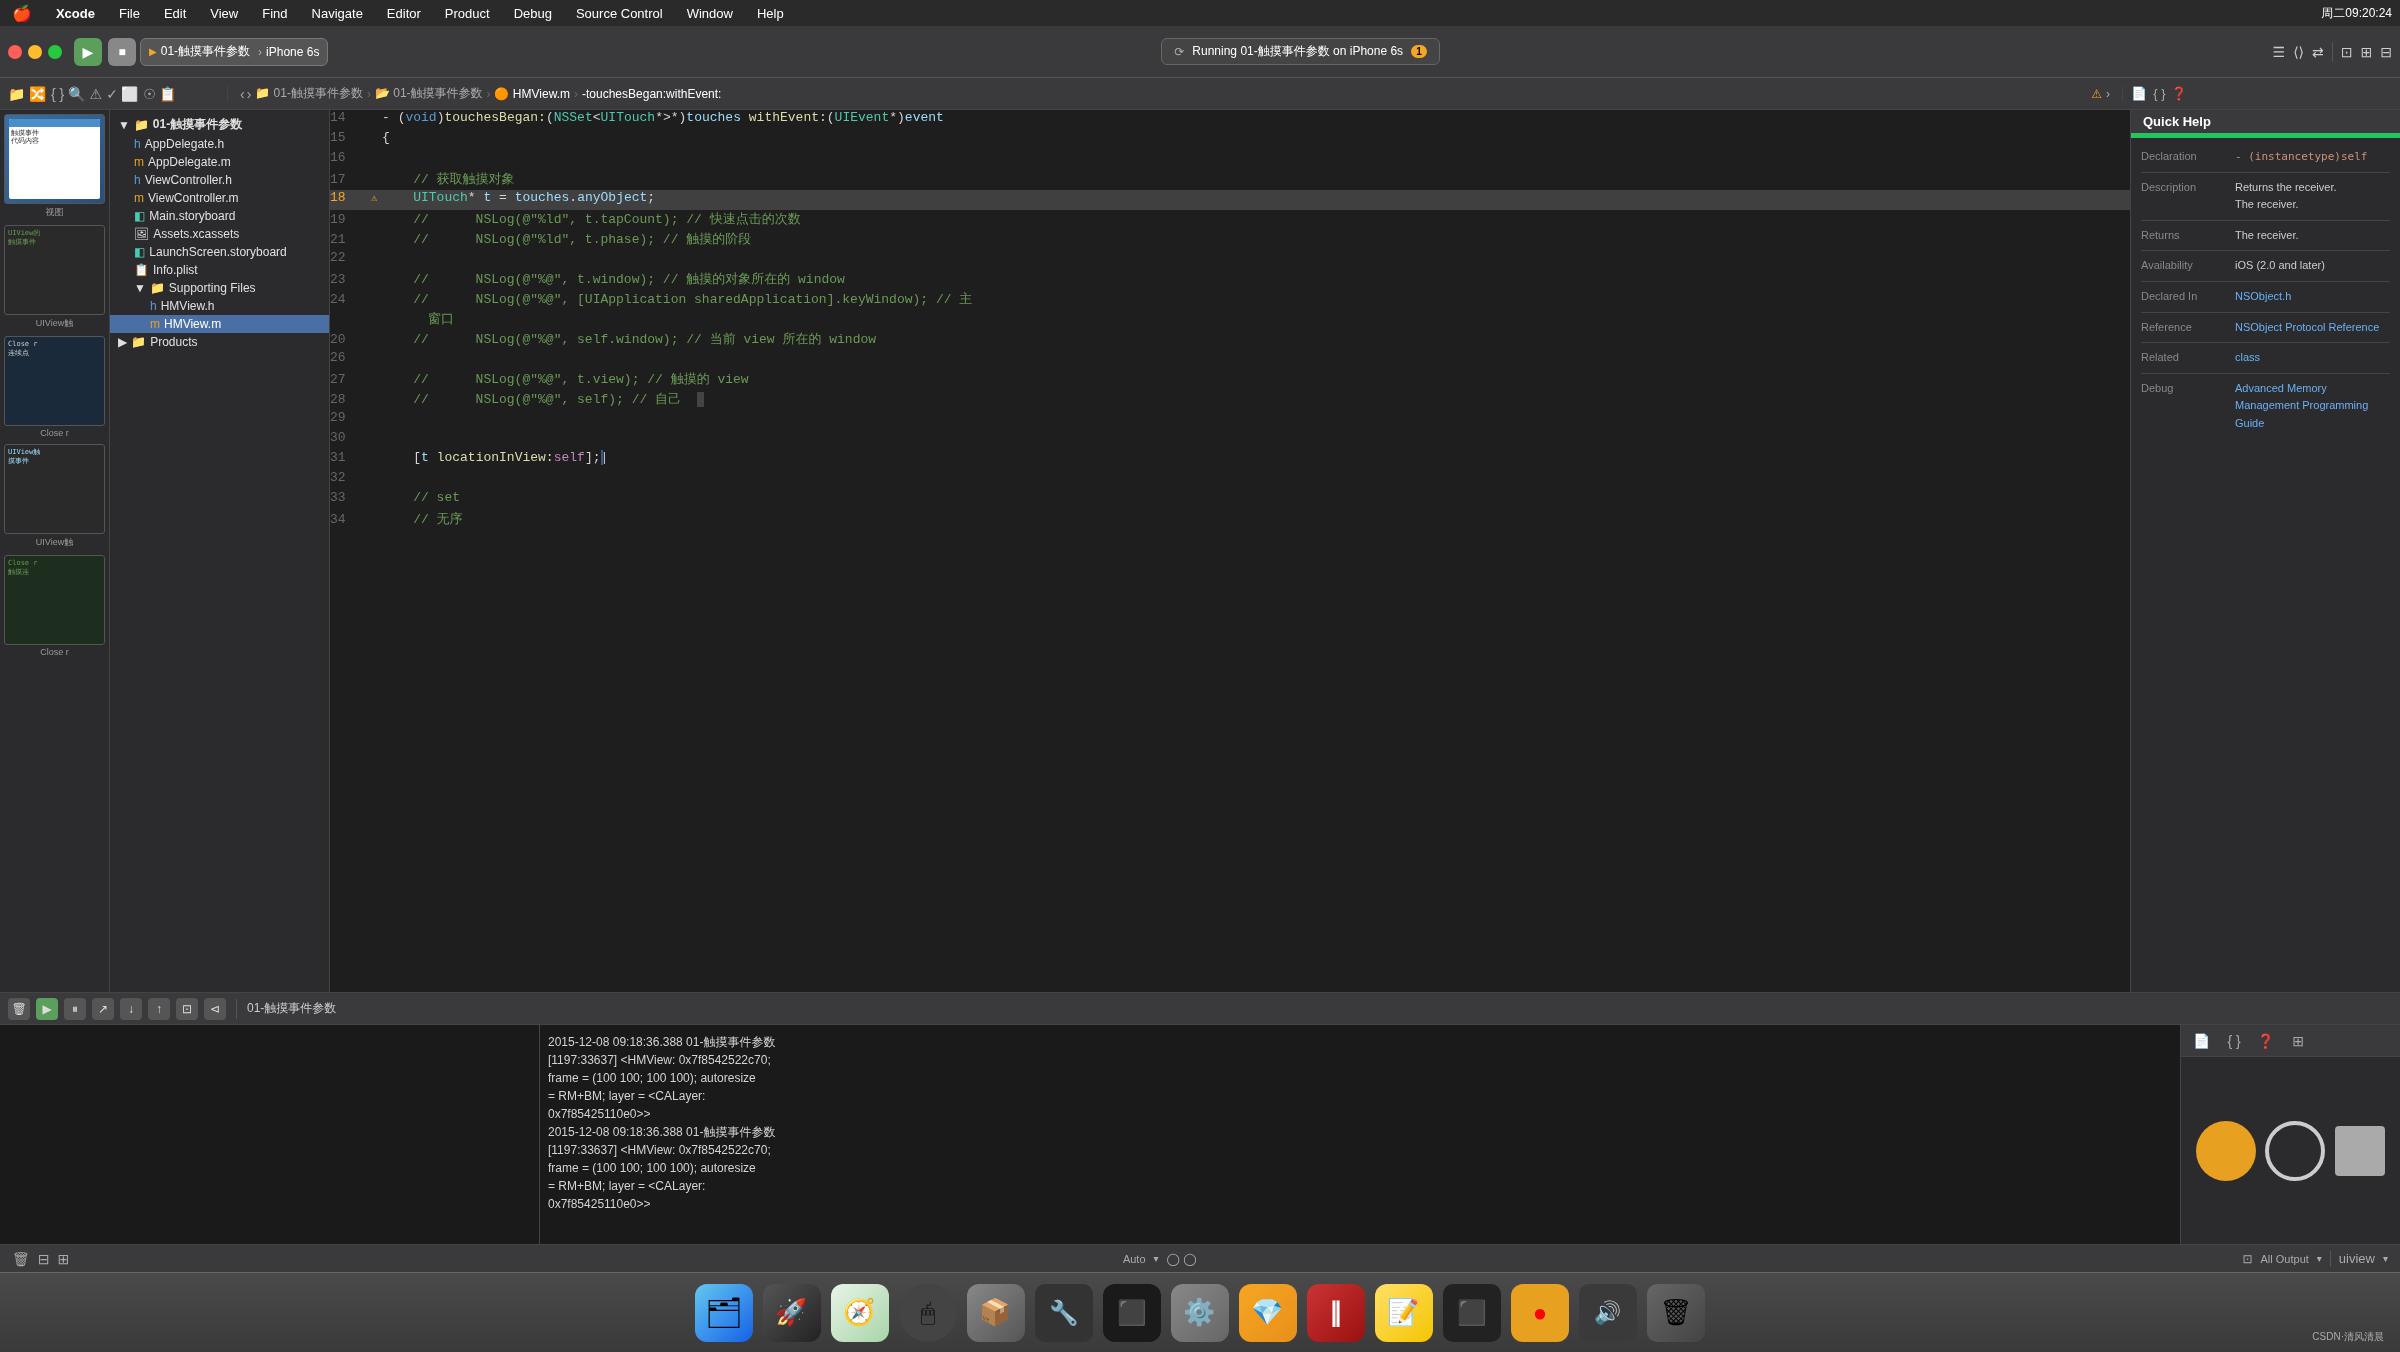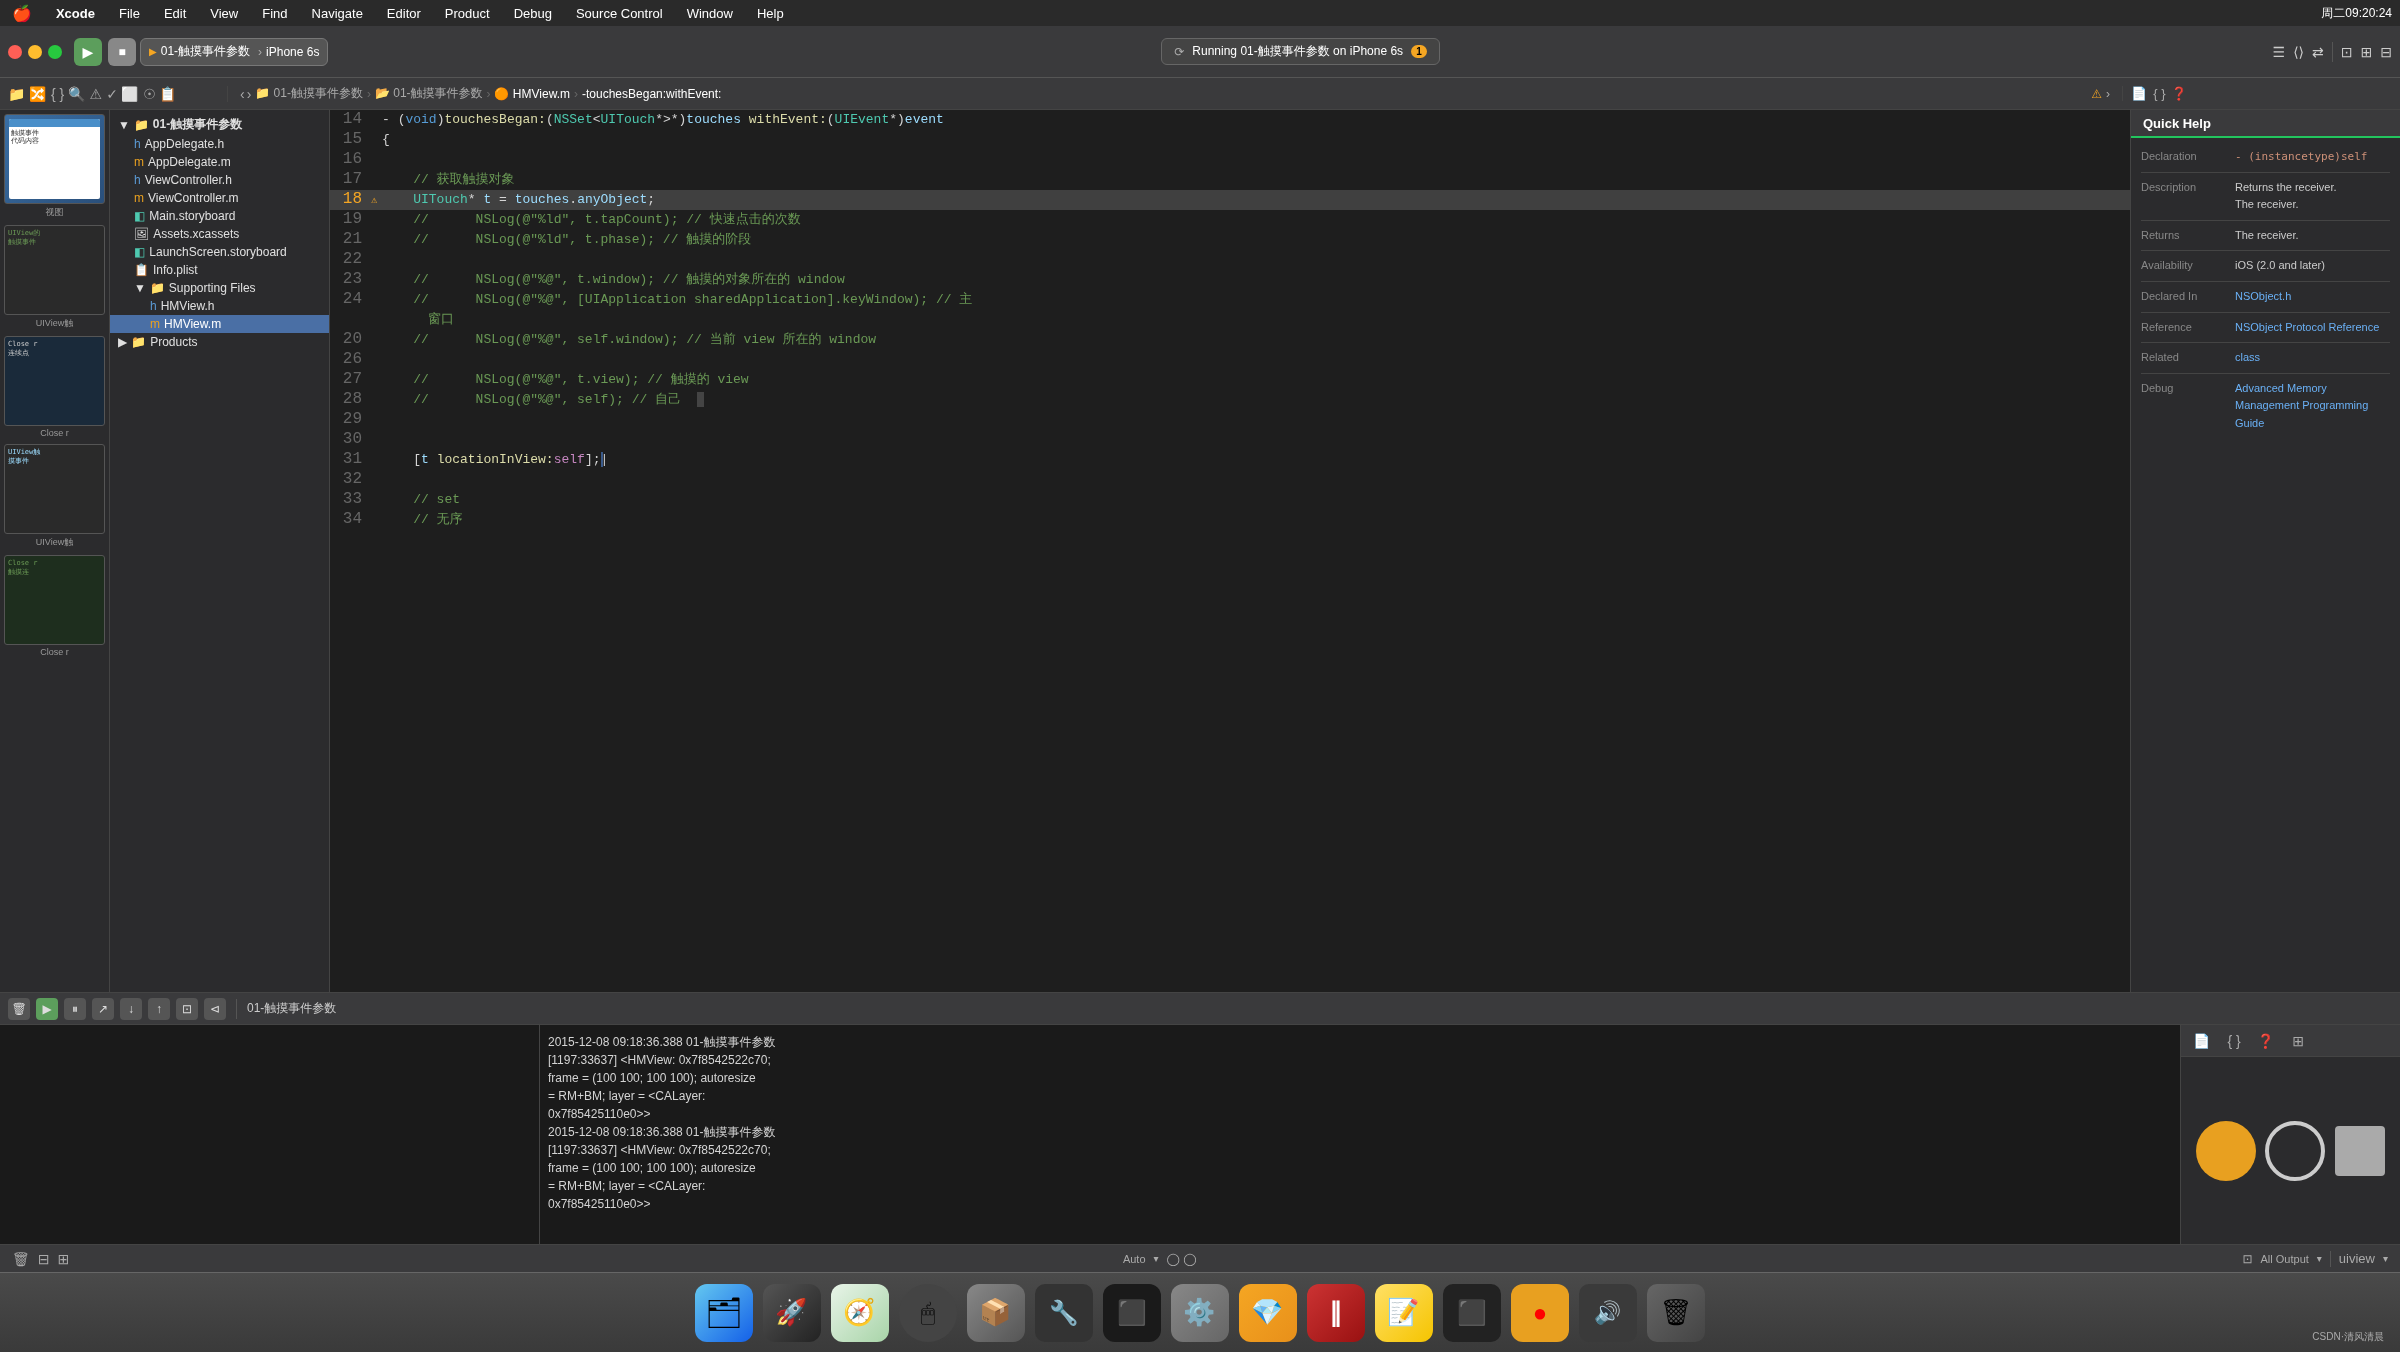--- a/index.html
+++ b/index.html
@@ -208,24 +208,23 @@
     }
     .code-line {
       display: flex;
       align-items: baseline;
       min-height: 20px;
       padding: 0;
     }
     .line-num {
       width: 40px;
       min-width: 40px;
-      text-align: right;
       padding-right: 8px;
       color: #666;
-      font-size: 16px;
+      font-size: 13px;
       user-select: none;
     }
     .line-content {
       flex: 1;
       padding-left: 4px;
       white-space: pre;
       color: #d4d4d4;
     }
     
     .kw { color: #c586c0; } 
@@ -245,21 +244,21 @@
       background: #2b2b2d;
       border-left: 1px solid #444;
       display: flex;
       flex-direction: column;
       font-size: 12px;
       color: #ccc;
     }
     #quick-help-header {
       height: 28px;
       background: #3a3a3c;
-      border-bottom: 2px solid #22c55e;
+      border-bottom: 5px solid #22c55e;
       display: flex;
       align-items: center;
       padding: 0 12px;
       font-size: 13px;
       font-weight: 600;
       color: #fff;
     }
     #quick-help-content {
       padding: 10px;
       line-height: 1.6;

